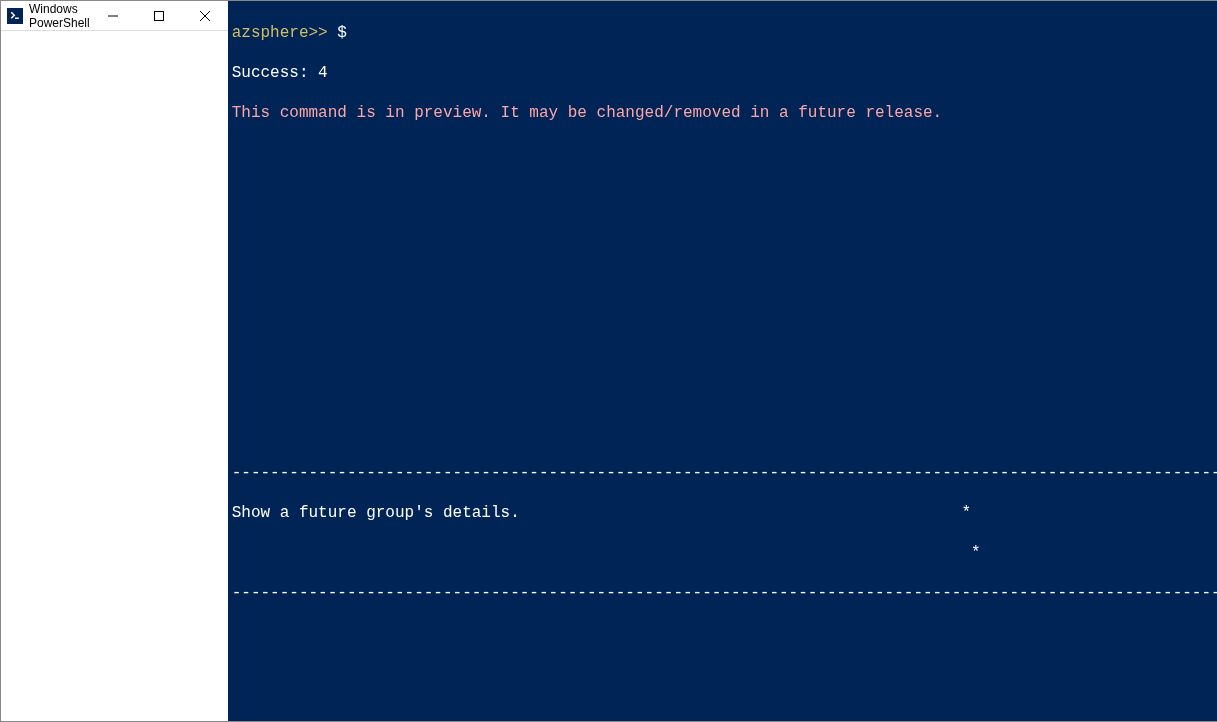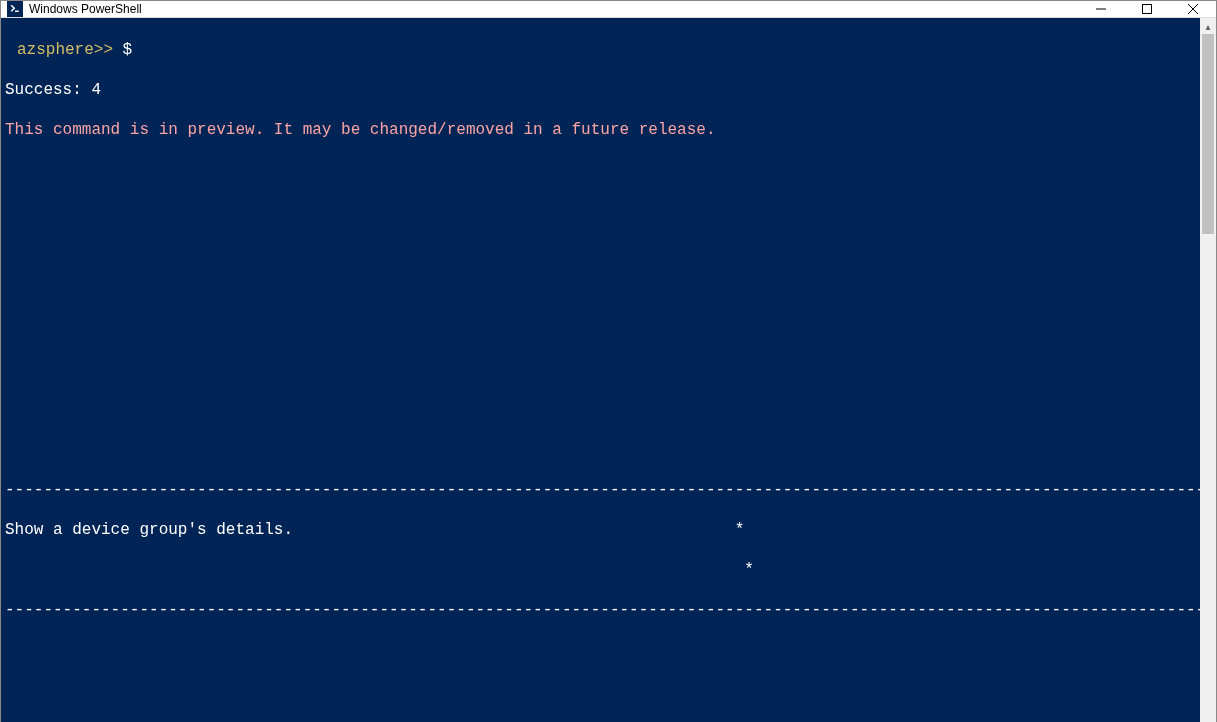--- a/index.html
+++ b/index.html
@@ -12,21 +12,21 @@
       background: #fff;
       width: 1217px;
       height: 722px;
       overflow: hidden;
       position: relative;
     }
     .window {
       width: 100%;
       height: 100%;
       display: flex;
-      flex-direction: column;
+      flex-direction: row;
       border: 1px solid #888;
     }
     .titlebar {
       height: 30px;
       background: #fff;
       display: flex;
       align-items: center;
       padding-left: 6px;
       border-bottom: 1px solid #ddd;
     }
@@ -79,21 +79,20 @@
       white-space: pre;
       overflow: hidden;
       position: relative;
     }
     .line {
       display: block;
       min-height: 20px;
     }
     .yellow {
       color: #d4be65;
-      margin-left: 12px;
     }
     .teal {
       color: #fca5a5;
     }
     .white {
       color: #fff;
     }
     .cursor {
       display: inline-block;
       width: 10px;
@@ -179,21 +178,21 @@
 <span class="line teal">This command is in preview. It may be changed/removed in a future release.</span>
 <span class="line"></span>
 <span class="line"></span>
 <span class="line"></span>
 <span class="line"></span>
 <span class="line"></span>
 <span class="line"></span>
 <span class="line"></span>
 <span class="line"></span>
 <span class="line dashed-line">--------------------------------------------------------------------------------------------------------------------------------------------------</span>
-<span class="line"><span class="white">Show a device group's details.</span><span>                                              </span><span class="white">*</span></span>
+<span class="line"><span class="white">Show a future group's details.</span><span>                                              </span><span class="white">*</span></span>
 <span class="line"><span>                                                                             </span><span class="white">*</span></span>
 <span class="line dashed-line">--------------------------------------------------------------------------------------------------------------------------------------------------</span>
 
 
 
 
 
 
 
 

